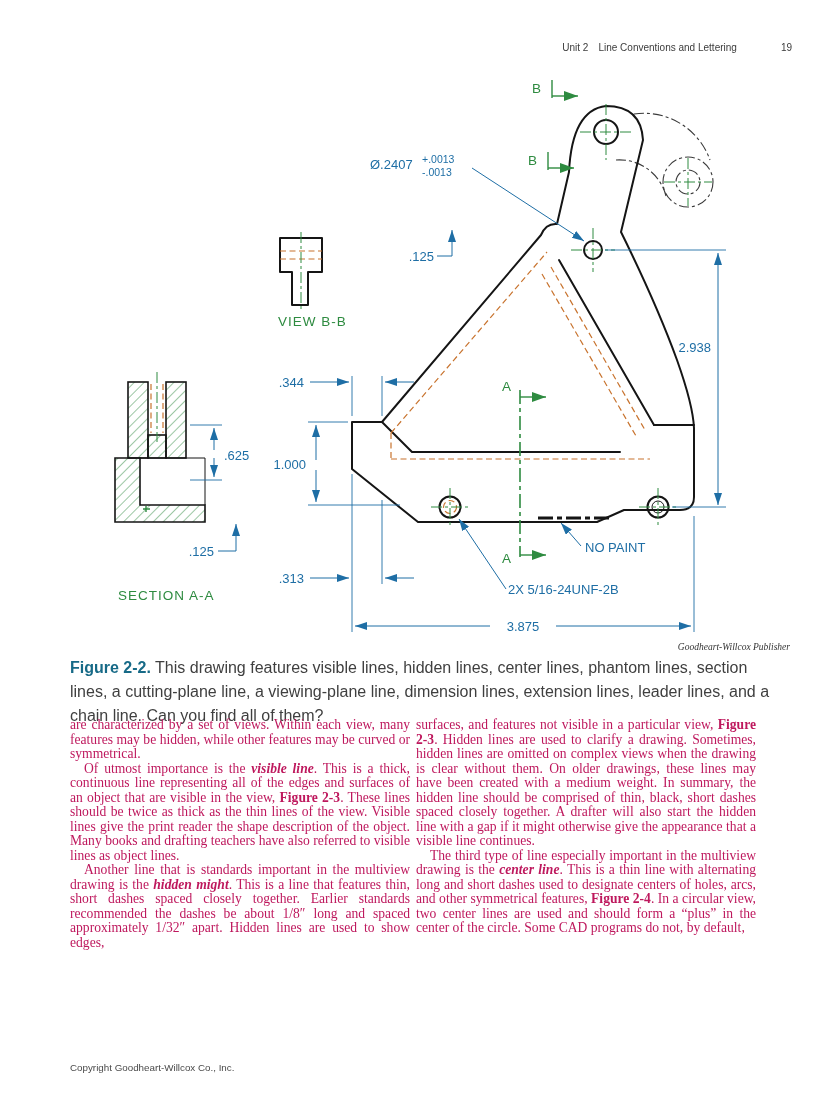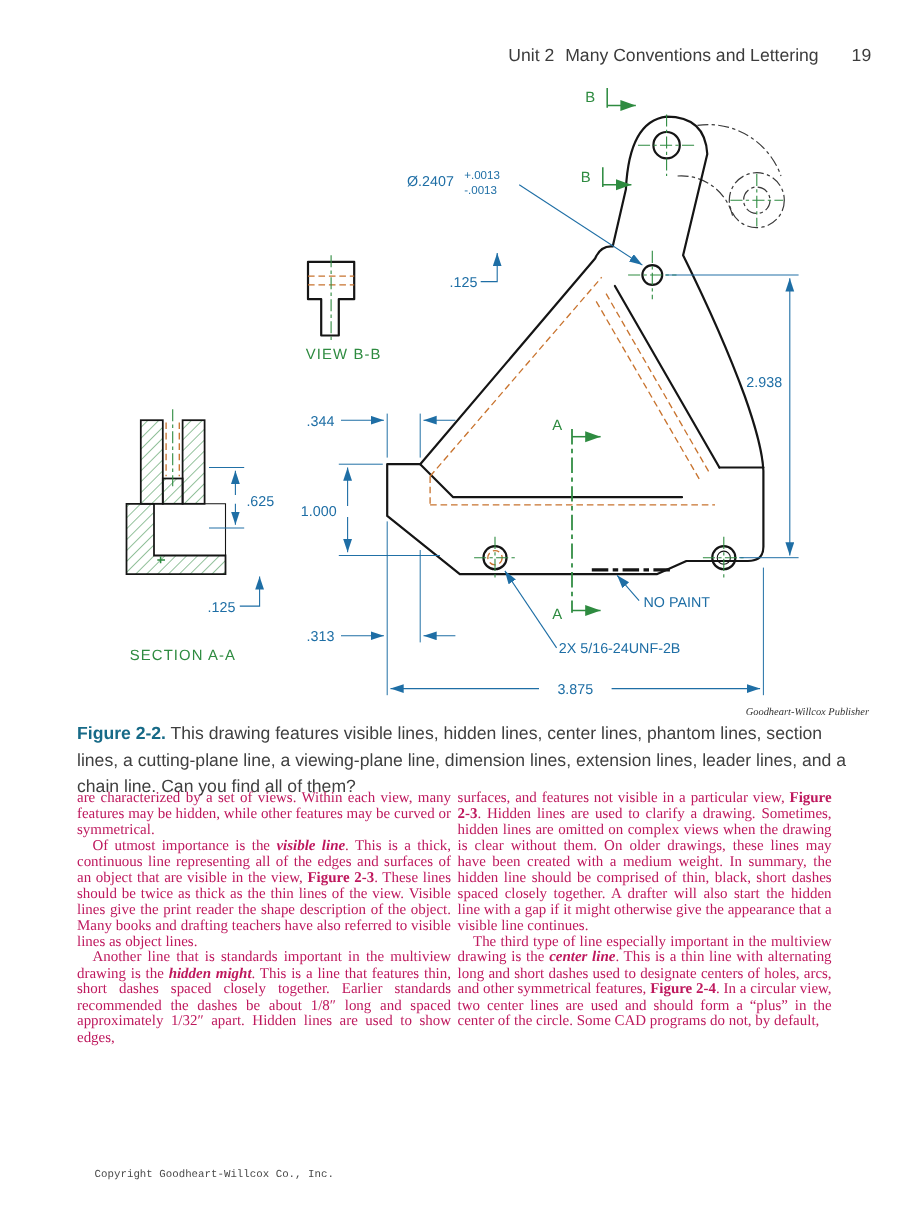--- a/index.html
+++ b/index.html
@@ -3,24 +3,24 @@
 <meta charset="utf-8">
 <style>
   html,body{margin:0;padding:0;}
   body{
     width:837px;height:1112px;background:#ffffff;position:relative;
     font-family:"Liberation Serif", serif;color:#141414;overflow:hidden;
   }
   .page-header{
     position:absolute;top:42px;left:0;width:792px;
     display:flex;justify-content:flex-end;align-items:baseline;
-    font-family:"Liberation Sans", sans-serif;font-size:16px;color:#3c3c3c;
+    font-family:"Liberation Sans", sans-serif;font-size:10px;color:#3c3c3c;
   }
   .page-header .unit{margin-right:10px;}
-  .page-header .pagenum{margin-left:30px;}
+  .page-header .pagenum{margin-left:44px;}
   svg.drawing{position:absolute;left:60px;top:60px;}
 
   
   .vis{stroke:#151515;stroke-width:2;fill:none;stroke-linejoin:round;stroke-linecap:round;}
   .thin{stroke:#151515;stroke-width:1;fill:none;}
   .hid{stroke:#c8732e;stroke-width:1.2;fill:none;stroke-dasharray:6 3.5;}
   .cl{stroke:#2e8b40;stroke-width:1;fill:none;stroke-dasharray:11 3 3 3;}
   .cpl{stroke:#2e8b40;stroke-width:1.6;fill:none;stroke-dasharray:14 4 4 4;}
   .cp{stroke:#2e8b40;stroke-width:1.4;fill:none;}
   .dim{stroke:#1e6ea5;stroke-width:1;fill:none;}
@@ -44,30 +44,30 @@
     font-size:13.6px;line-height:14.5px;text-align:justify;color:#be185d;font-family:Liberation Serif, serif;
   }
   #col1{left:70px;}
   #col2{left:416px;}
   .para{margin:0;}
   .para.indent{text-indent:14px;}
   .b{font-weight:bold;}
   .bi{font-weight:bold;font-style:italic;}
 
   .page-footer{
-    position:absolute;left:86px;top:1062px;
-    font-family:Liberation Mono, monospace;font-size:9.8px;color:#4a4a4a;
+    position:absolute;left:70px;top:1062px;
+    font-family:Liberation Sans, sans-serif;font-size:9.8px;color:#4a4a4a;
   }
 </style>
 </head>
 <body>
 
 <div class="page-header">
   <span class="unit">Unit 2</span>
-  <span>Many Conventions and Lettering</span>
+  <span>Line Conventions and Lettering</span>
   <span class="pagenum">19</span>
 </div>
 
 <svg class="drawing" width="740" height="595" viewBox="0 0 740 595" xmlns="http://www.w3.org/2000/svg">
   <defs>
     <marker id="ab" markerWidth="13" markerHeight="9" refX="12" refY="4" orient="auto" markerUnits="userSpaceOnUse">
       <path d="M0,0 L12,4 L0,8 Z" fill="#1e6ea5"></path>
     </marker>
     <marker id="ag" markerWidth="15" markerHeight="11" refX="14" refY="5" orient="auto" markerUnits="userSpaceOnUse">
       <path d="M0,0 L14,5 L0,10 Z" fill="#2e8b40"></path>

